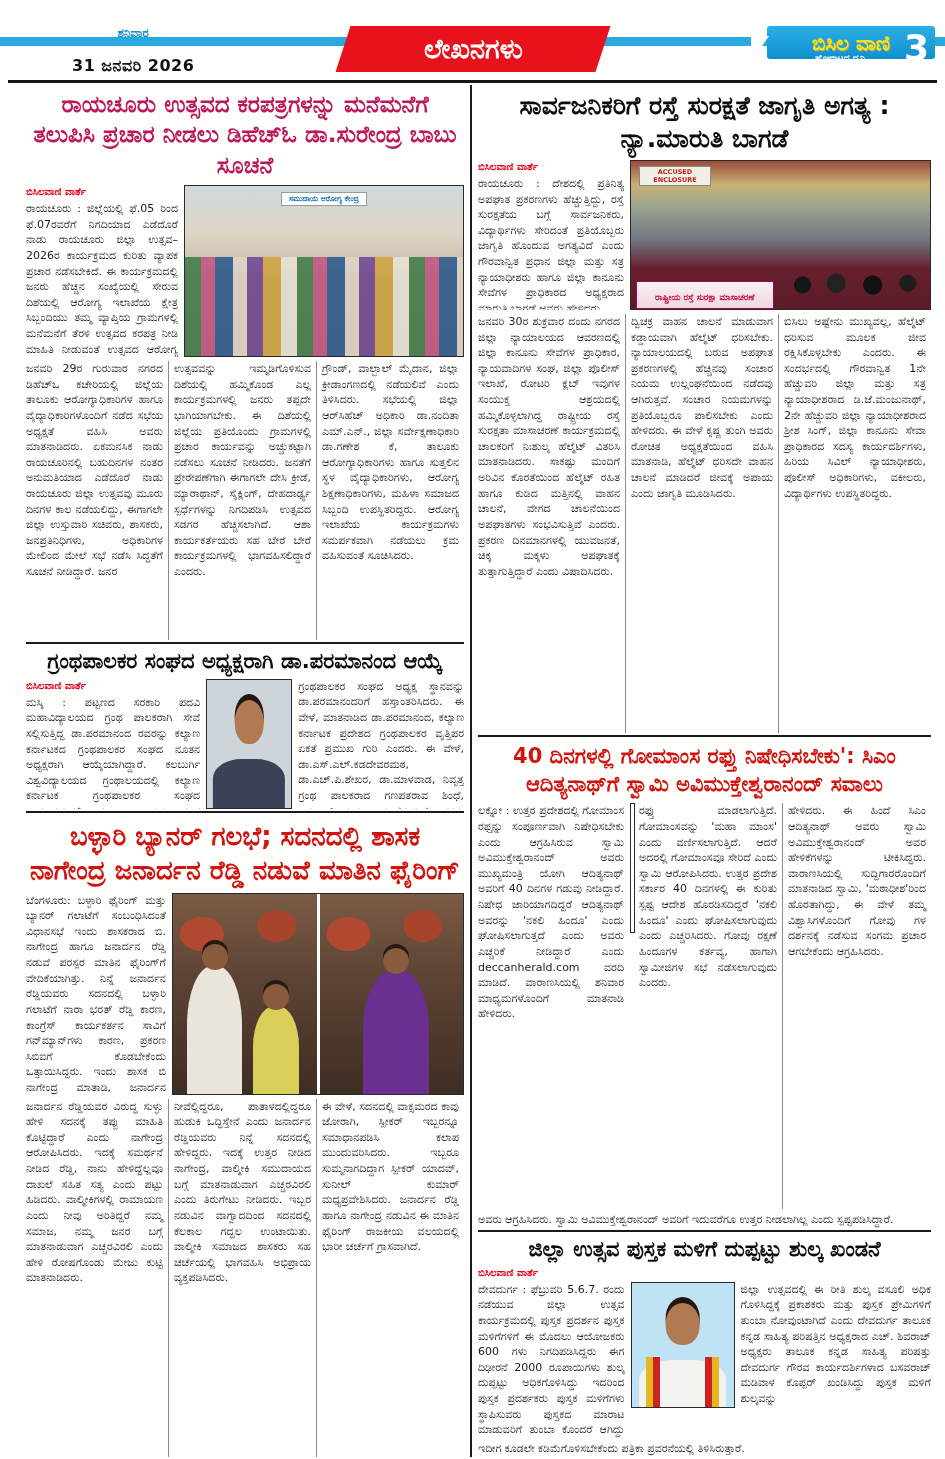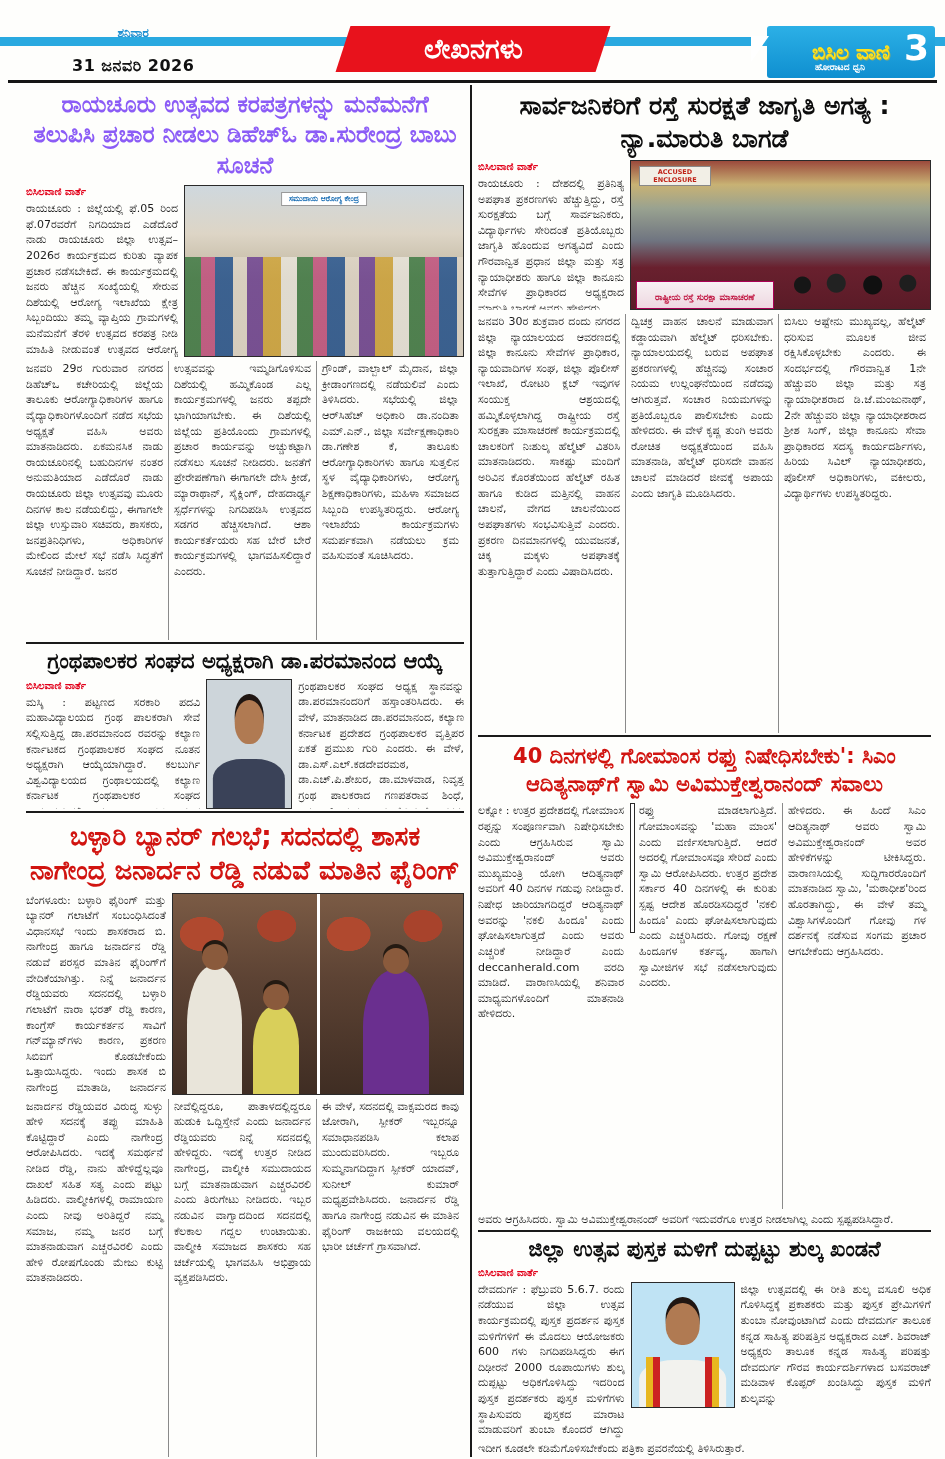--- a/index.html
+++ b/index.html
@@ -15,38 +15,38 @@
   .mh-bar { position:absolute; left:0; right:0; top:37px; height:9px; background:#29a9e0; }
   .mh-left { position:absolute; left:72px; top:26px; text-align:center; }
   .mh-day { color:#1d8fd1; font-weight:bold; font-size:12px; }
   .mh-date { color:#111; font-weight:bold; font-size:16px; letter-spacing:0.5px;margin-top:16px; }
   .mh-ribbon {
     position:absolute; left:50%; top:26px; transform:translateX(-50%) skewX(-18deg);
     background:#e8121c; width:260px; height:46px; display:flex; align-items:center; justify-content:center;
   }
   .mh-ribbon span { transform: skewX(18deg); color:#fff; font-weight:bold; font-size:27px; }
   .mh-paper {
-    position:absolute; right:10px; top:26px; width:168px; height:52px;
-    background:linear-gradient(180deg,#2cb0e6,#0f8fd0); border-radius:3px; text-align:center; padding-top:14px;
+    position:absolute; right:10px; top:26px; width:168px; height:33px;
+    background:linear-gradient(180deg,#2cb0e6,#0f8fd0); border-radius:3px; text-align:center; padding-top:5px;
   }
   .mh-paper::before { content:""; position:absolute; left:-16px; top:10px;
     border-top:26px solid #fff; border-right:18px solid transparent; }
   .mh-paper-name { color:#ffe11a; font-weight:bold; font-size:20px; text-shadow:1px 1px 0 #9a6; }
   .mh-page-no { position:absolute; right:6px; top:0px; color:#fff; font-weight:bold; font-size:36px; line-height:44px; }
   .mh-tagline { color:#fff; font-size:9px; font-weight:bold; margin-top:-2px; padding-right:22px; }
   .rule-thick { height:3px; background:#151515; margin:0 8px; }
   
   main { display:flex; padding:2px 14px 0 26px; gap:6px; height:1374px; }
   .half-left { width:438px; display:flex; flex-direction:column; }
   .vdivider { width:2px; background:#1a1a1a; }
   .half-right { width:453px; display:flex; flex-direction:column; }
   .rule { height:2px; background:#1a1a1a; margin:2px 0; }
   section { overflow:hidden; display:flex; flex-direction:column; }
   .hl { text-align:center; font-weight:bold; padding:4px 2px 5px; line-height:1.32; }
-  .hl-blue  { color:#8b5cf6; font-size:23px; }
+  .hl-blue  { color:#be185d; font-size:23px; }
   .hl-black { color:#0d0d0d; font-size:25px; }
   .hl-black-sm { color:#0d0d0d; font-size:21px; }
   .hl-red   { color:#d11410; font-size:26px; }
   .hl-red-sm{ color:#d11410; font-size:21px; }
   .byline { color:#e2001a; font-weight:bold; font-size:10px; margin:1px 0 3px; }
   .row { display:flex; gap:6px; }
   p.body, .colp { font-size:11px; line-height:1.42; text-align:justify; color:#1b1b1b; overflow:hidden; }
   .cols { display:flex; flex:1; margin-top:4px; overflow:hidden; }
   .cols .colp { flex:1; padding:0 5px; border-left:1px solid #8a8a8a; }
   .cols .colp:first-child { border-left:none; padding-left:0; }

